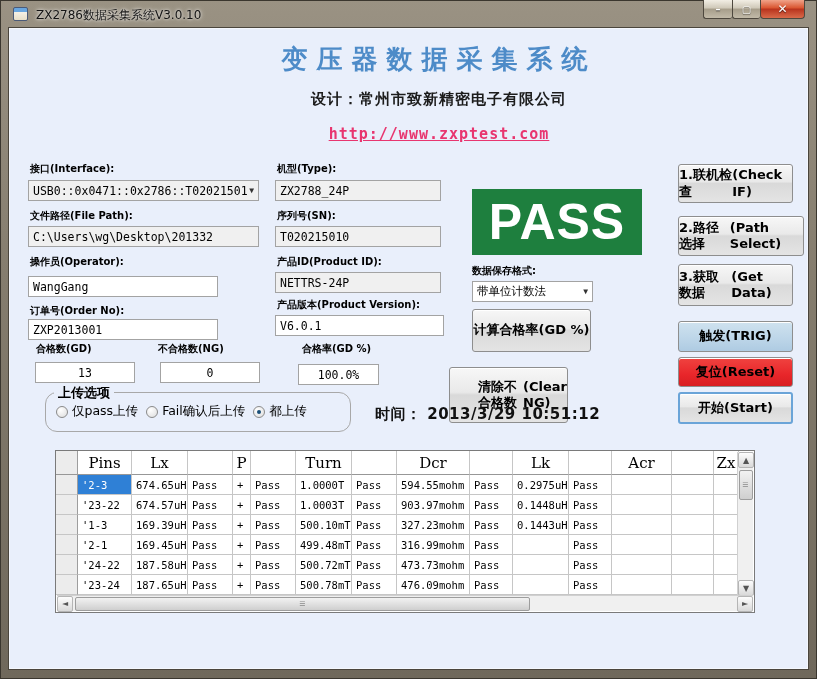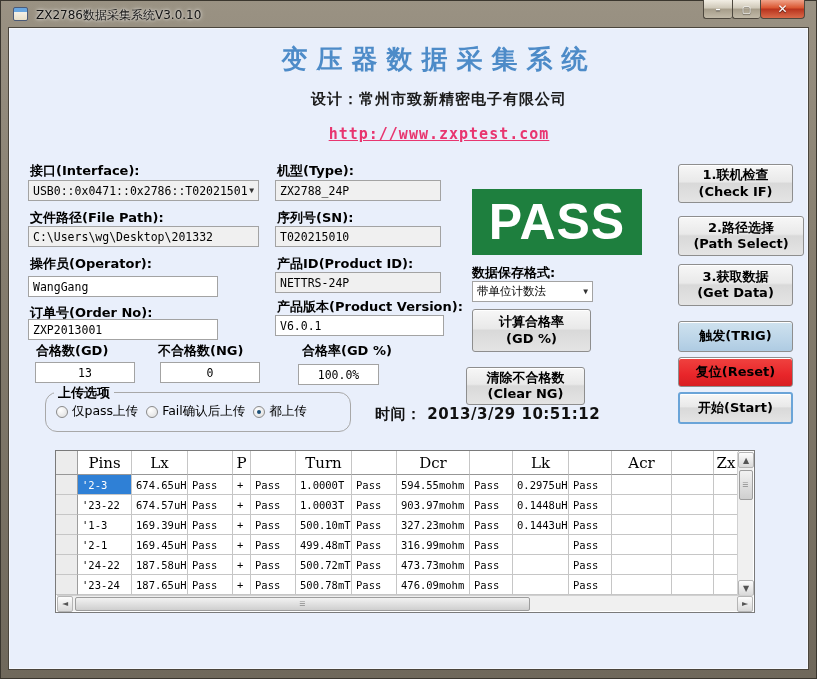--- a/index.html
+++ b/index.html
@@ -25,35 +25,35 @@
   .client { position:absolute; left:9px; top:28px; width:799px; height:641px;
     background:#e9effb; box-shadow:0 0 0 1px #4a453c, inset 0 0 0 1px rgba(255,255,255,.5); }
   .client > div { position:absolute; }
 
   .hdr-wrap { left:60px; top:14px; width:740px; text-align:center; }
   .hdr-title { font-size:26px; font-weight:bold; color:#4d8bc8; letter-spacing:9px; }
   .hdr-designer { margin-top:13px; font-size:15px; font-weight:bold; color:#1c1c1c; letter-spacing:1px; }
   .hdr-url { margin-top:16px; font-family:"DejaVu Sans Mono", monospace; font-size:15px;
     font-weight:bold; color:#e8356f; text-decoration:underline; letter-spacing:1px; }
 
-  .flabel { font-size:13px; font-weight:bold; color:#000; white-space:nowrap; }
+  .flabel { font-size:10px; font-weight:bold; color:#000; white-space:nowrap; }
   .field { height:21px; background:#fff; border:1px solid #a3a3a3; display:flex;
     align-items:center; padding:0 4px; font-family:"DejaVu Sans Mono", monospace;
     font-size:11.5px; color:#000; white-space:nowrap; overflow:hidden; }
   .field.gray { background:#f0f0f0; }
   .field.center { justify-content:center; }
   .combo .fval { flex:1; overflow:hidden; }
   .combo .arrow { font-size:8px; color:#333; margin-left:2px; }
 
   .passbox { width:170px; height:66px; background:#1e7f3e; color:#fff; display:flex;
     align-items:center; justify-content:center; font-family:"Liberation Sans", sans-serif;
     font-weight:bold; font-size:50px; letter-spacing:1px; }
 
   .btn { border:1px solid #8e8e8e; border-radius:3px; color:#000; text-align:left;
-    font-weight:bold; font-size:13px; display:flex; flex-direction:column;
+    font-weight:bold; font-size:13px; display:flex; flex-direction:row;
     align-items:center; justify-content:center; line-height:1.25; cursor:default;
     background:linear-gradient(180deg,#f7f7f7 0%,#e9e9e9 45%,#d9d9d9 50%,#e4e4e4 100%);
     box-shadow:inset 0 1px 0 #fff; }
   .btn.blue { background:linear-gradient(180deg,#cfe2ef 0%,#bcd5e8 60%,#aecbe2 100%); }
   .btn.red  { background:linear-gradient(180deg,#f04340 0%,#e8262a 60%,#d81e22 100%); }
   .btn.focus { border:2px solid #6aa4d8; }
 
   .groupbox { border:1px solid #a8a8a8; border-radius:12px; }
   .groupbox .gb-label { position:absolute; top:-9px; left:8px; background:#e9effb;
     padding:0 4px; font-size:13px; font-weight:bold; }
@@ -194,21 +194,21 @@
     <div class="flabel" style="left:463px;top:236px;">数据保存格式:</div>
     <div class="field combo" style="left:463px;top:253px;width:121px;">
       <span class="fval">带单位计数法</span>
       <span class="arrow">▼</span>
     </div>
 
     <div class="btn" style="left:463px;top:281px;width:119px;height:43px;">
       <span>计算合格率</span>
       <span>(GD %)</span>
     </div>
-    <div class="btn" style="left:457px;top:339px;width:119px;height:38px;">
+    <div class="btn" style="left:440px;top:339px;width:119px;height:56px;padding-left:28px;">
       <span>清除不合格数</span>
       <span>(Clear NG)</span>
     </div>
 
     <div class="timeline" style="left:366px;top:377px;">
       <span>时间：</span>
       <span>2013/3/29 10:51:12</span>
     </div>
 
     <div class="btn" style="left:669px;top:136px;width:115px;height:39px;">

